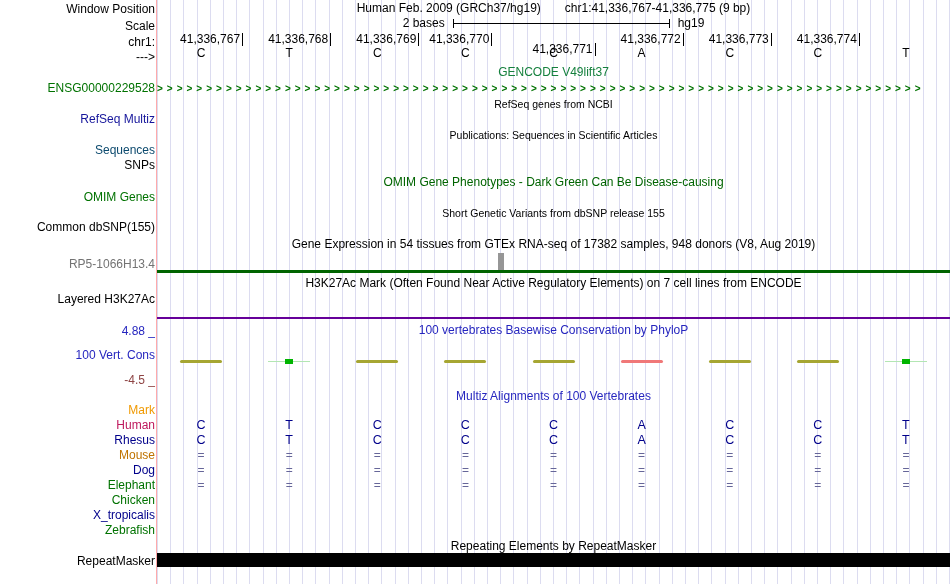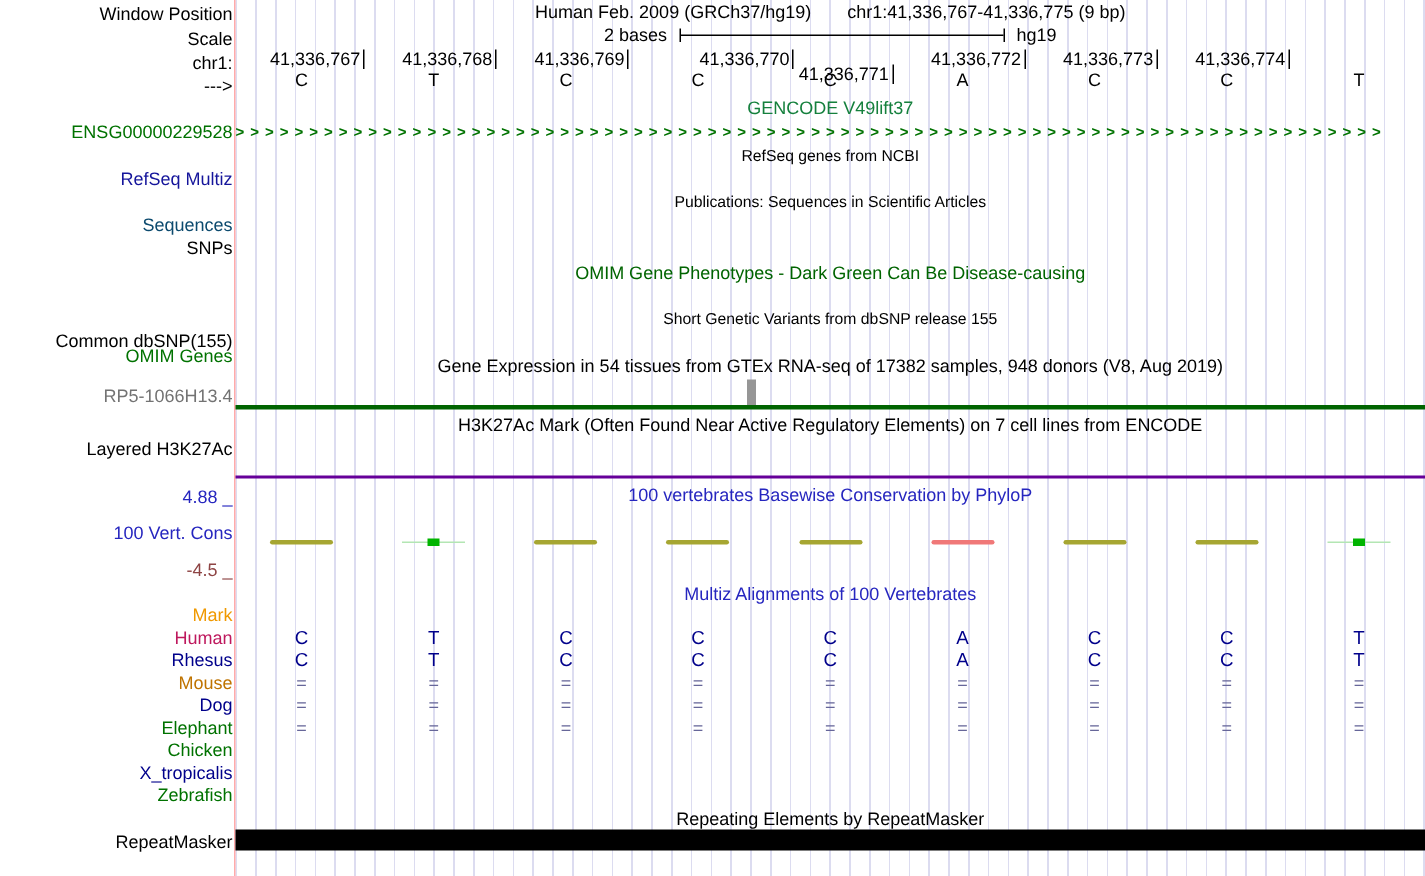--- a/index.html
+++ b/index.html
@@ -56,21 +56,21 @@
 
   <div id="built">
       <div class="left-label" style="top: 2px; color: rgb(0, 0, 0);">Window Position</div>
       <div class="left-label" style="top: 19px; color: rgb(0, 0, 0);">Scale</div>
       <div class="left-label" style="top: 35px; color: rgb(0, 0, 0);">chr1:</div>
       <div class="left-label" style="top: 50px; color: rgb(0, 0, 0);">---&gt;</div>
       <div class="left-label" style="top: 81px; color: rgb(0, 114, 0);">ENSG00000229528</div>
       <div class="left-label" style="top: 112px; color: rgb(21, 21, 155);">RefSeq Multiz</div>
       <div class="left-label" style="top: 143px; color: #0c4a6e;">Sequences</div>
       <div class="left-label" style="top: 158px; color: rgb(0, 0, 0);">SNPs</div>
-      <div class="left-label" style="top: 190px; color: rgb(0, 114, 0); margin-top: 40px;">OMIM Genes</div>
+      <div class="left-label" style="top: 190px; color: rgb(0, 114, 0);">OMIM Genes</div>
       <div class="left-label" style="top: 220px; color: rgb(0, 0, 0);">Common dbSNP(155)</div>
       <div class="left-label" style="top: 257px; color: #737373;">RP5-1066H13.4</div>
       <div class="left-label" style="top: 292px; color: rgb(0, 0, 0);">Layered H3K27Ac</div>
       <div class="left-label" style="top: 324px; color: rgb(38, 38, 191);">4.88 _</div>
       <div class="left-label" style="top: 348px; color: rgb(38, 38, 191);">100 Vert. Cons</div>
       <div class="left-label" style="top: 373px; color: rgb(142, 68, 68);">-4.5 _</div>
       <div class="left-label" style="top: 403px; color: rgb(240, 153, 0);">Mark</div>
       <div class="left-label" style="top: 418px; color: #be185d;">Human</div>
       <div class="left-label" style="top: 433px; color: rgb(0, 0, 139);">Rhesus</div>
       <div class="left-label" style="top: 448px; color: rgb(191, 115, 0);">Mouse</div>
@@ -86,21 +86,21 @@
       <div class="center-title" style="top: 176px; color: rgb(0, 100, 0); font-size: 12px;">OMIM Gene Phenotypes - Dark Green Can Be Disease-causing</div>
       <div class="center-title" style="top: 207px; color: rgb(0, 0, 0); font-size: 10.5px;">Short Genetic Variants from dbSNP release 155</div>
       <div class="center-title" style="top: 238px; color: rgb(0, 0, 0); font-size: 12px;">Gene Expression in 54 tissues from GTEx RNA-seq of 17382 samples, 948 donors (V8, Aug 2019)</div>
       <div class="center-title" style="top: 277px; color: rgb(0, 0, 0); font-size: 12px;">H3K27Ac Mark (Often Found Near Active Regulatory Elements) on 7 cell lines from ENCODE</div>
       <div class="center-title" style="top: 324px; color: rgb(38, 38, 191); font-size: 12px;">100 vertebrates Basewise Conservation by PhyloP</div>
       <div class="center-title" style="top: 390px; color: rgb(38, 38, 191); font-size: 12px;">Multiz Alignments of 100 Vertebrates</div>
       <div class="center-title" style="top: 540px; color: rgb(0, 0, 0); font-size: 12px;">Repeating Elements by RepeatMasker</div>
       <div class="cell coord-cell" style="left: 157px; width: 86.1111px; top: 33px;"><span>41,336,767</span><span class="coord-tick"></span></div>
       <div class="cell coord-cell" style="left: 245.111px; width: 86.1111px; top: 33px;"><span>41,336,768</span><span class="coord-tick"></span></div>
       <div class="cell coord-cell" style="left: 333.222px; width: 86.1111px; top: 33px;"><span>41,336,769</span><span class="coord-tick"></span></div>
-      <div class="cell coord-cell" style="left: 421.333px; width: 108px; top: 33px;"><span>41,336,770</span><span class="coord-tick"></span></div>
+      <div class="cell coord-cell" style="left: 421.333px; width: 71px; top: 33px;"><span>41,336,770</span><span class="coord-tick"></span></div>
       <div class="cell coord-cell" style="left: 509.444px; width: 86.1111px; top: 43px;"><span>41,336,771</span><span class="coord-tick"></span></div>
       <div class="cell coord-cell" style="left: 597.556px; width: 86.1111px; top: 33px;"><span>41,336,772</span><span class="coord-tick"></span></div>
       <div class="cell coord-cell" style="left: 685.667px; width: 86.1111px; top: 33px;"><span>41,336,773</span><span class="coord-tick"></span></div>
       <div class="cell coord-cell" style="left: 773.778px; width: 86.1111px; top: 33px;"><span>41,336,774</span><span class="coord-tick"></span></div>
       <div class="cell base-cell" style="left: 157px; width: 88.1111px; top: 47px;">C</div>
       <div class="cell base-cell" style="left: 245.111px; width: 88.1111px; top: 47px;">T</div>
       <div class="cell base-cell" style="left: 333.222px; width: 88.1111px; top: 47px;">C</div>
       <div class="cell base-cell" style="left: 421.333px; width: 88.1111px; top: 47px;">C</div>
       <div class="cell base-cell" style="left: 509.444px; width: 88.1111px; top: 47px;">C</div>
       <div class="cell base-cell" style="left: 597.556px; width: 88.1111px; top: 47px;">A</div>

